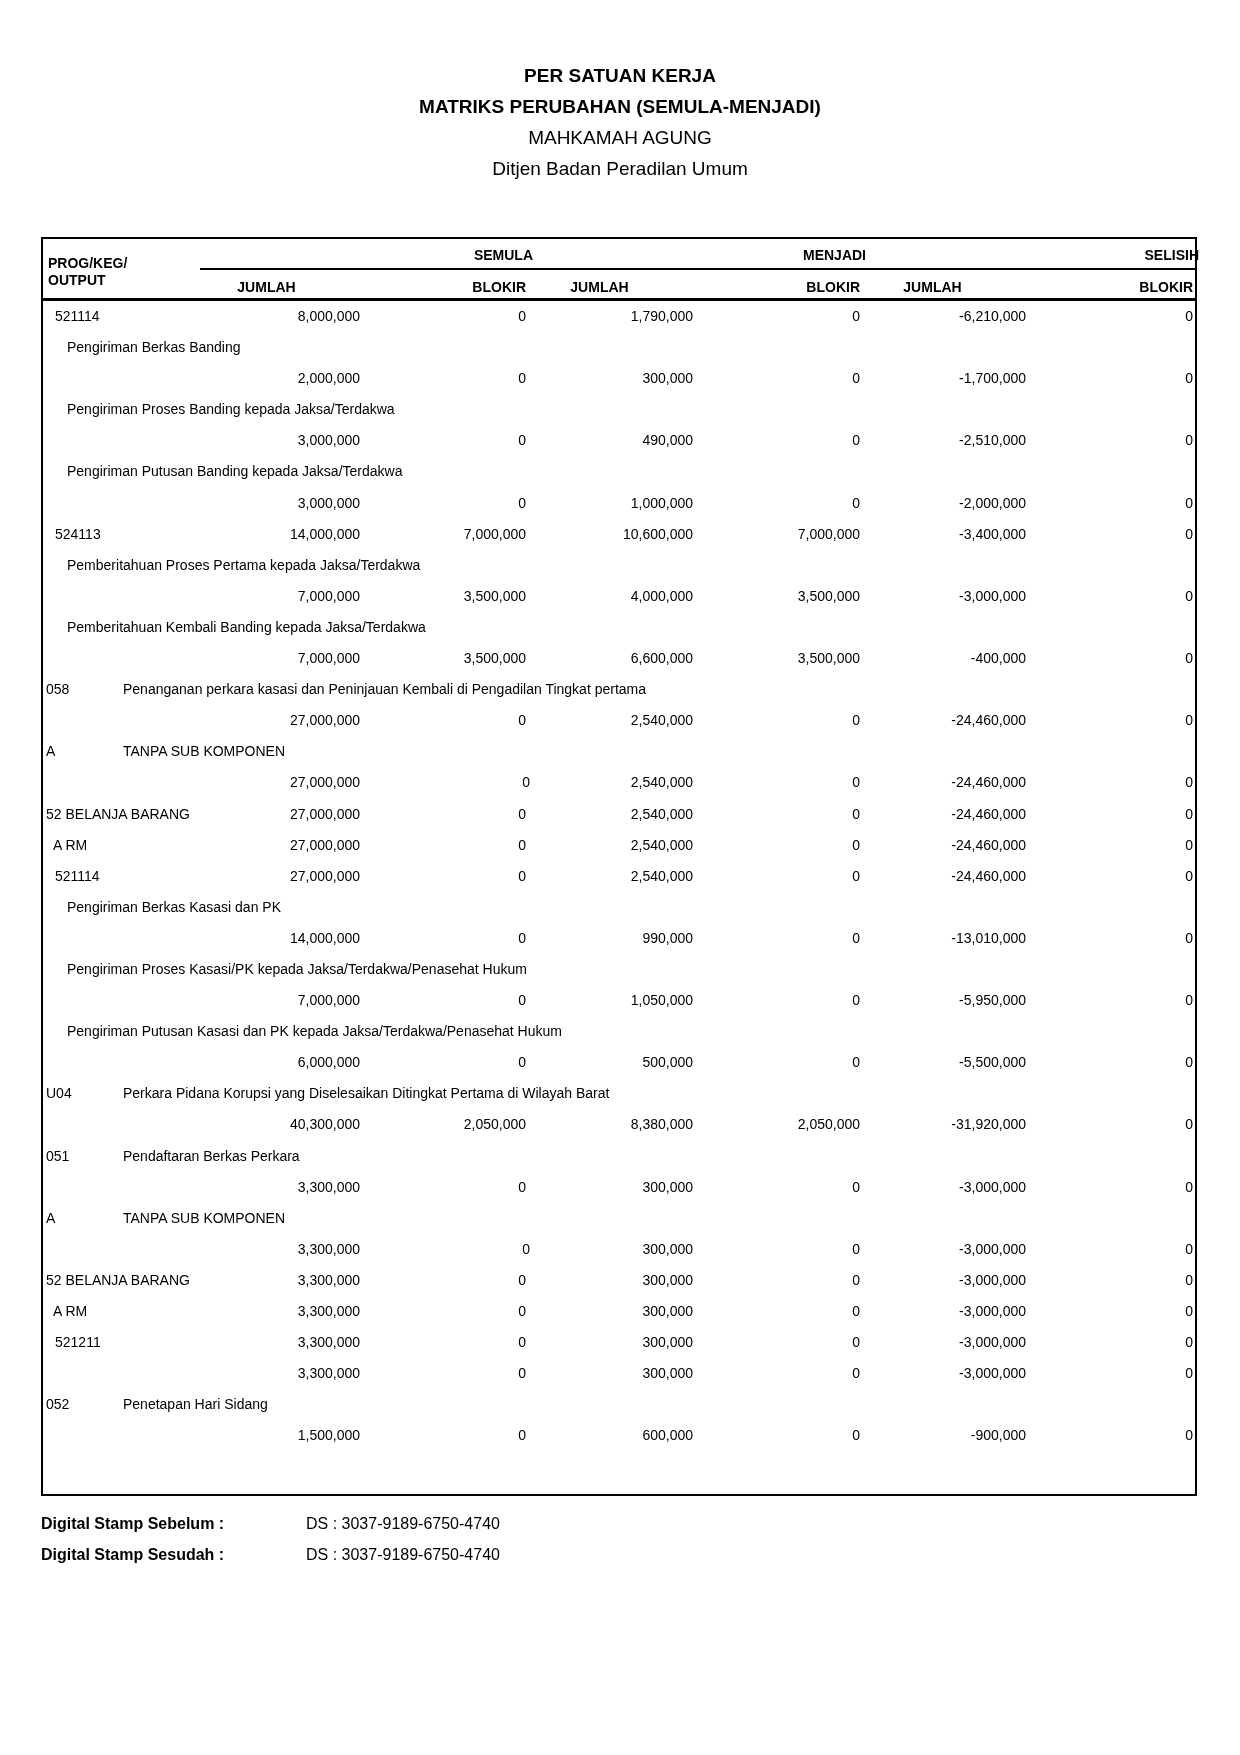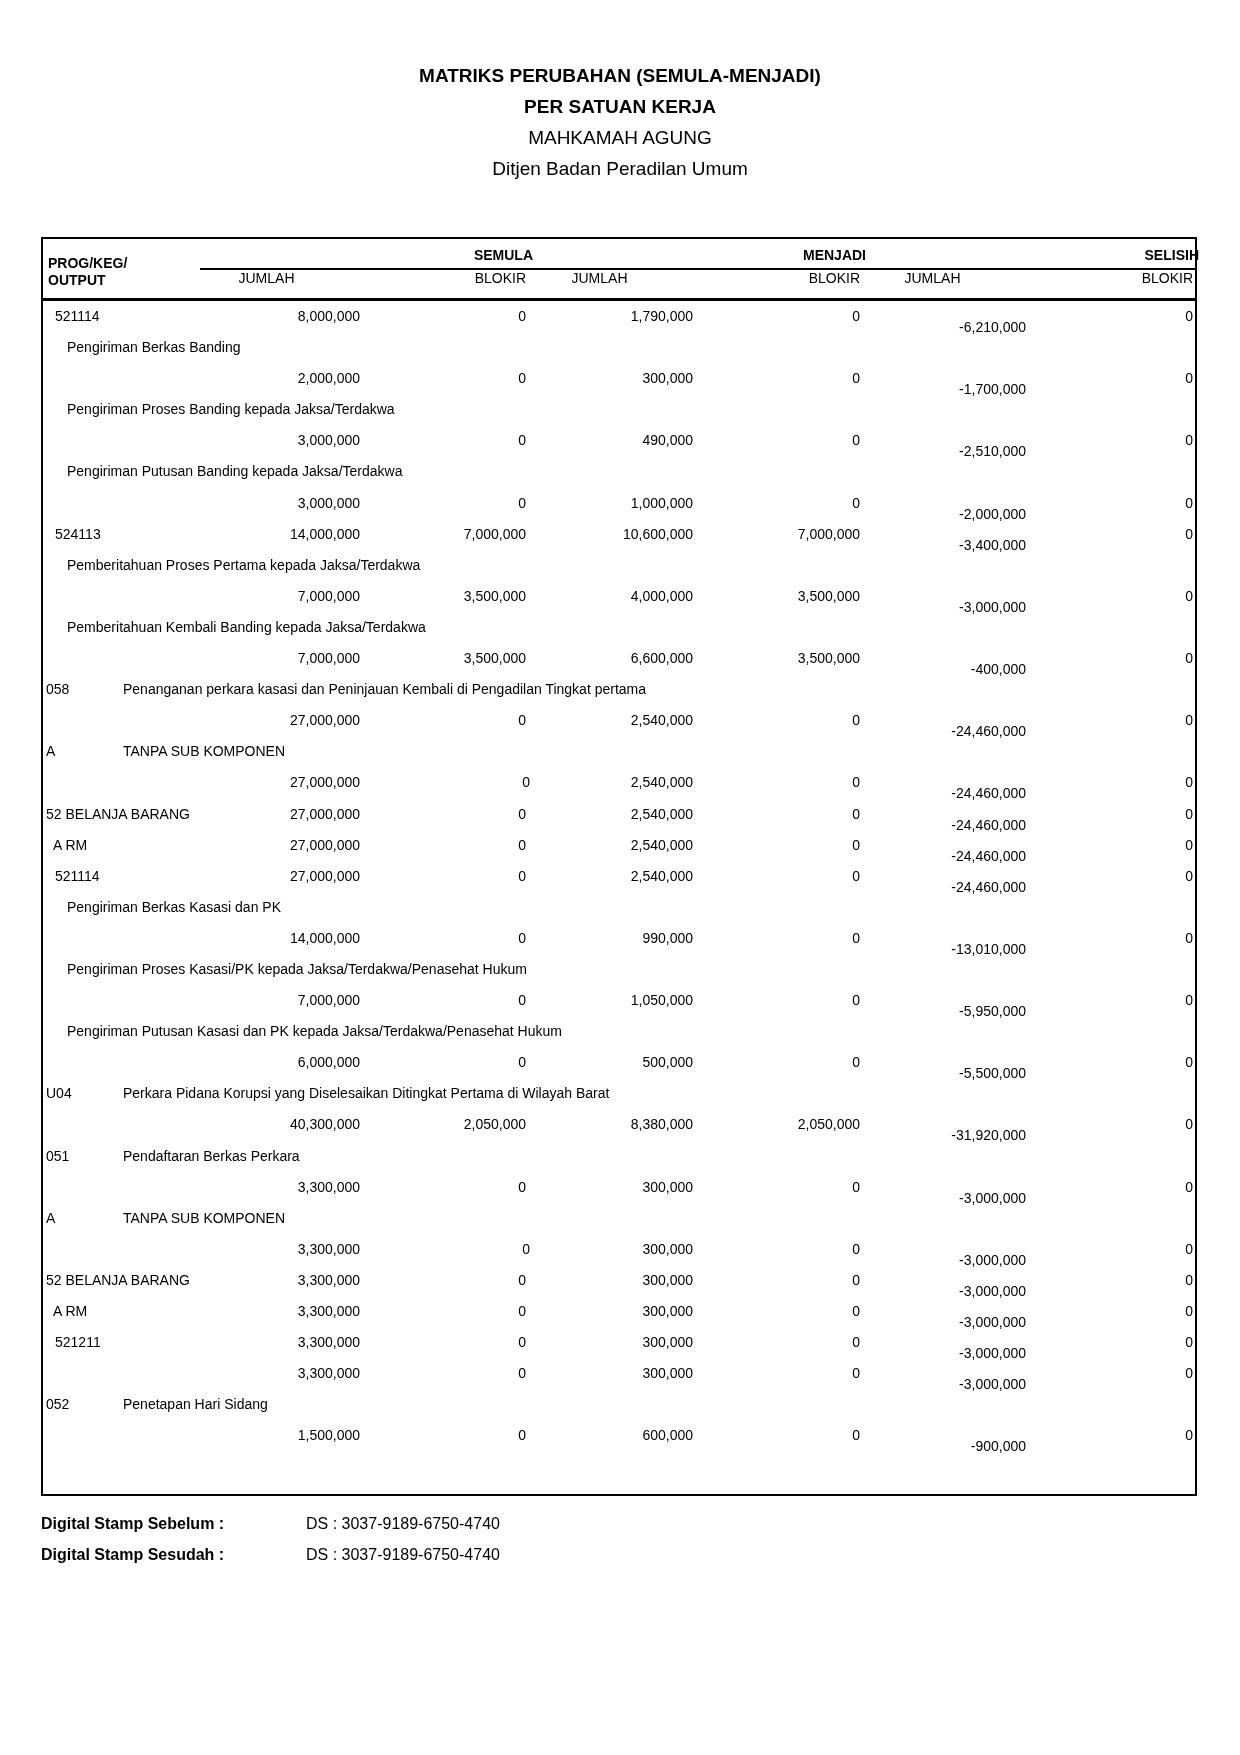--- a/index.html
+++ b/index.html
@@ -13,50 +13,50 @@
   .t-norm { font-size: 19px; }
 
   .matrix {
     position: absolute; left: 41px; top: 237px; width: 1156px; height: 1259px;
     border: 2px solid #000; box-sizing: border-box;
   }
   .hdr { position: relative; height: 62px; border-bottom: 3px solid #000; box-sizing: border-box; }
   .hdr .prog { position: absolute; left: 5px; top: 16px; font-weight: bold; font-size: 14px; line-height: 17px; }
   .hdr .grp { position: absolute; top: 8px; font-weight: bold; font-size: 14px; text-align: right; }
   .hdr .underline { position: absolute; left: 157px; right: 0; top: 29px; border-top: 2px solid #000; }
-  .hdr .sub { position: absolute; top: 31px; font-weight: normal; font-size: 14px; text-align: right; }
+  .hdr .sub { position: absolute; top: 40px; font-weight: bold; font-size: 14px; text-align: right; }
 
   .rows { position: relative; }
   .row { position: relative; height: 31.1px; font-size: 14px; padding-left: 40px; }
   .row span { position: absolute; top: 7px; white-space: nowrap; }
   .c-code { left: 3px; }
   .c-code.i1 { left: 10px; }
   .c-code.i2 { left: 12px; }
   .c-desc { left: 80px; }
   .c-sub  { left: 24px; }
   .num { text-align: right; width: 150px; }
   .n1 { left: 167px; }
   .n2 { left: 333px; }
   .n3 { left: 500px; }
   .n4 { left: 667px; }
-  .n5 { left: 833px; margin-top: 11px; }
+  .n5 { left: 833px; }
   .n6 { left: 1000px; }
   .n2.shift { left: 337px; }
 
   .footer { position: absolute; left: 41px; top: 1508px; font-size: 16px; }
   .footer .fl { height: 31px; line-height: 31px; position: relative; width: 700px; }
   .footer .lab { position: absolute; left: 0; font-weight: bold; }
   .footer .val { position: absolute; left: 265px; }
 </style>
 </head>
 <body>
 
 <div class="titles">
+  <div class="t-bold">PER SATUAN KERJA</div>
   <div class="t-bold">MATRIKS PERUBAHAN (SEMULA-MENJADI)</div>
-  <div class="t-bold">PER SATUAN KERJA</div>
   <div class="t-norm">MAHKAMAH AGUNG</div>
   <div class="t-norm">Ditjen Badan Peradilan Umum</div>
 </div>
 
 <div class="matrix">
   <div class="hdr">
     <div class="prog">
       <div>PROG/KEG/</div>
       <div>OUTPUT</div>
     </div>

